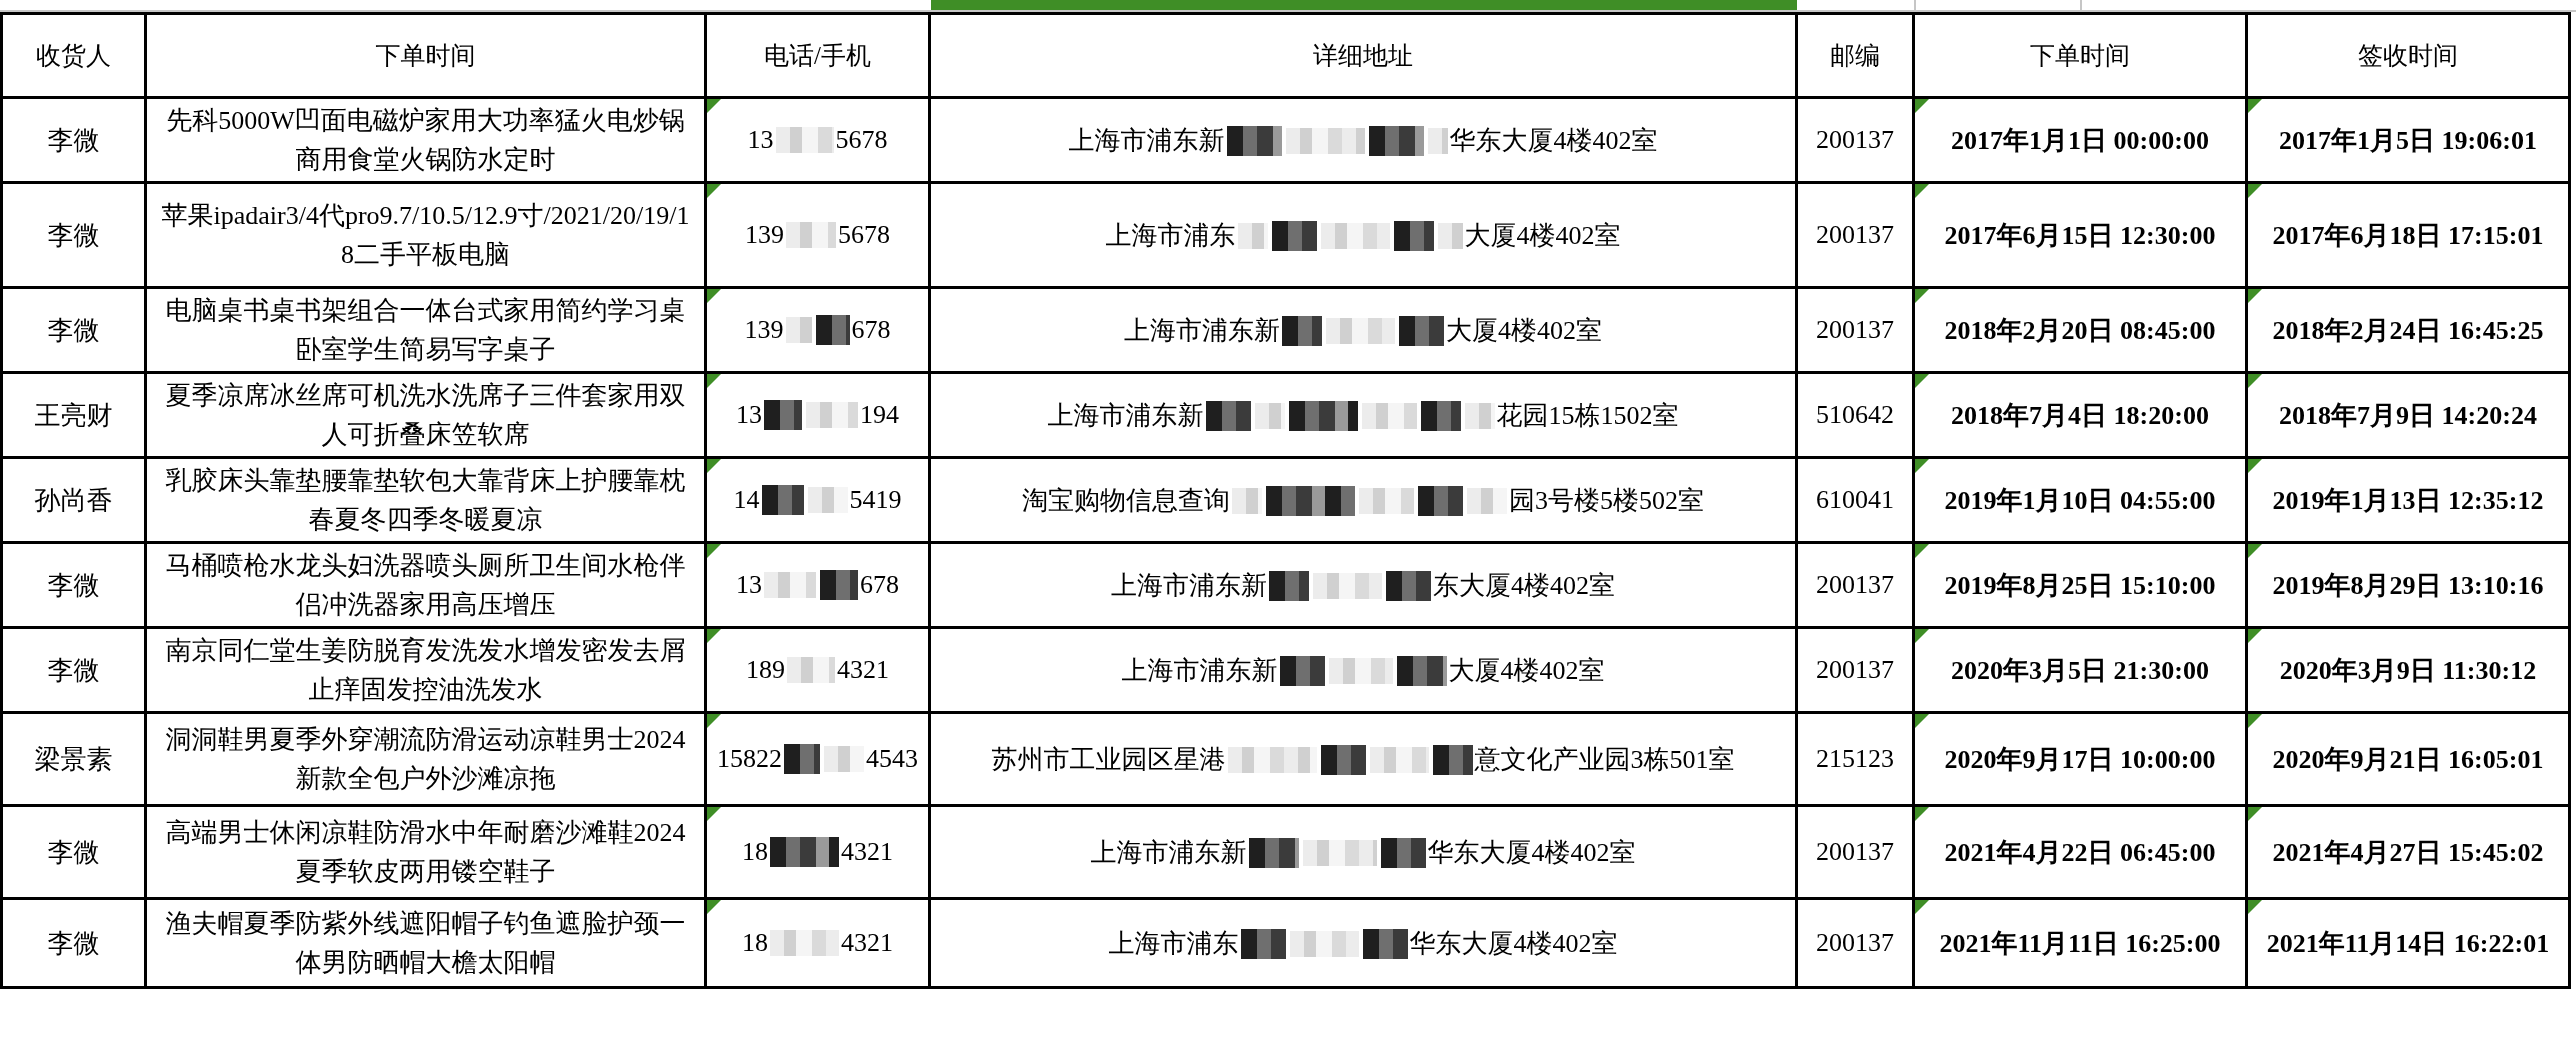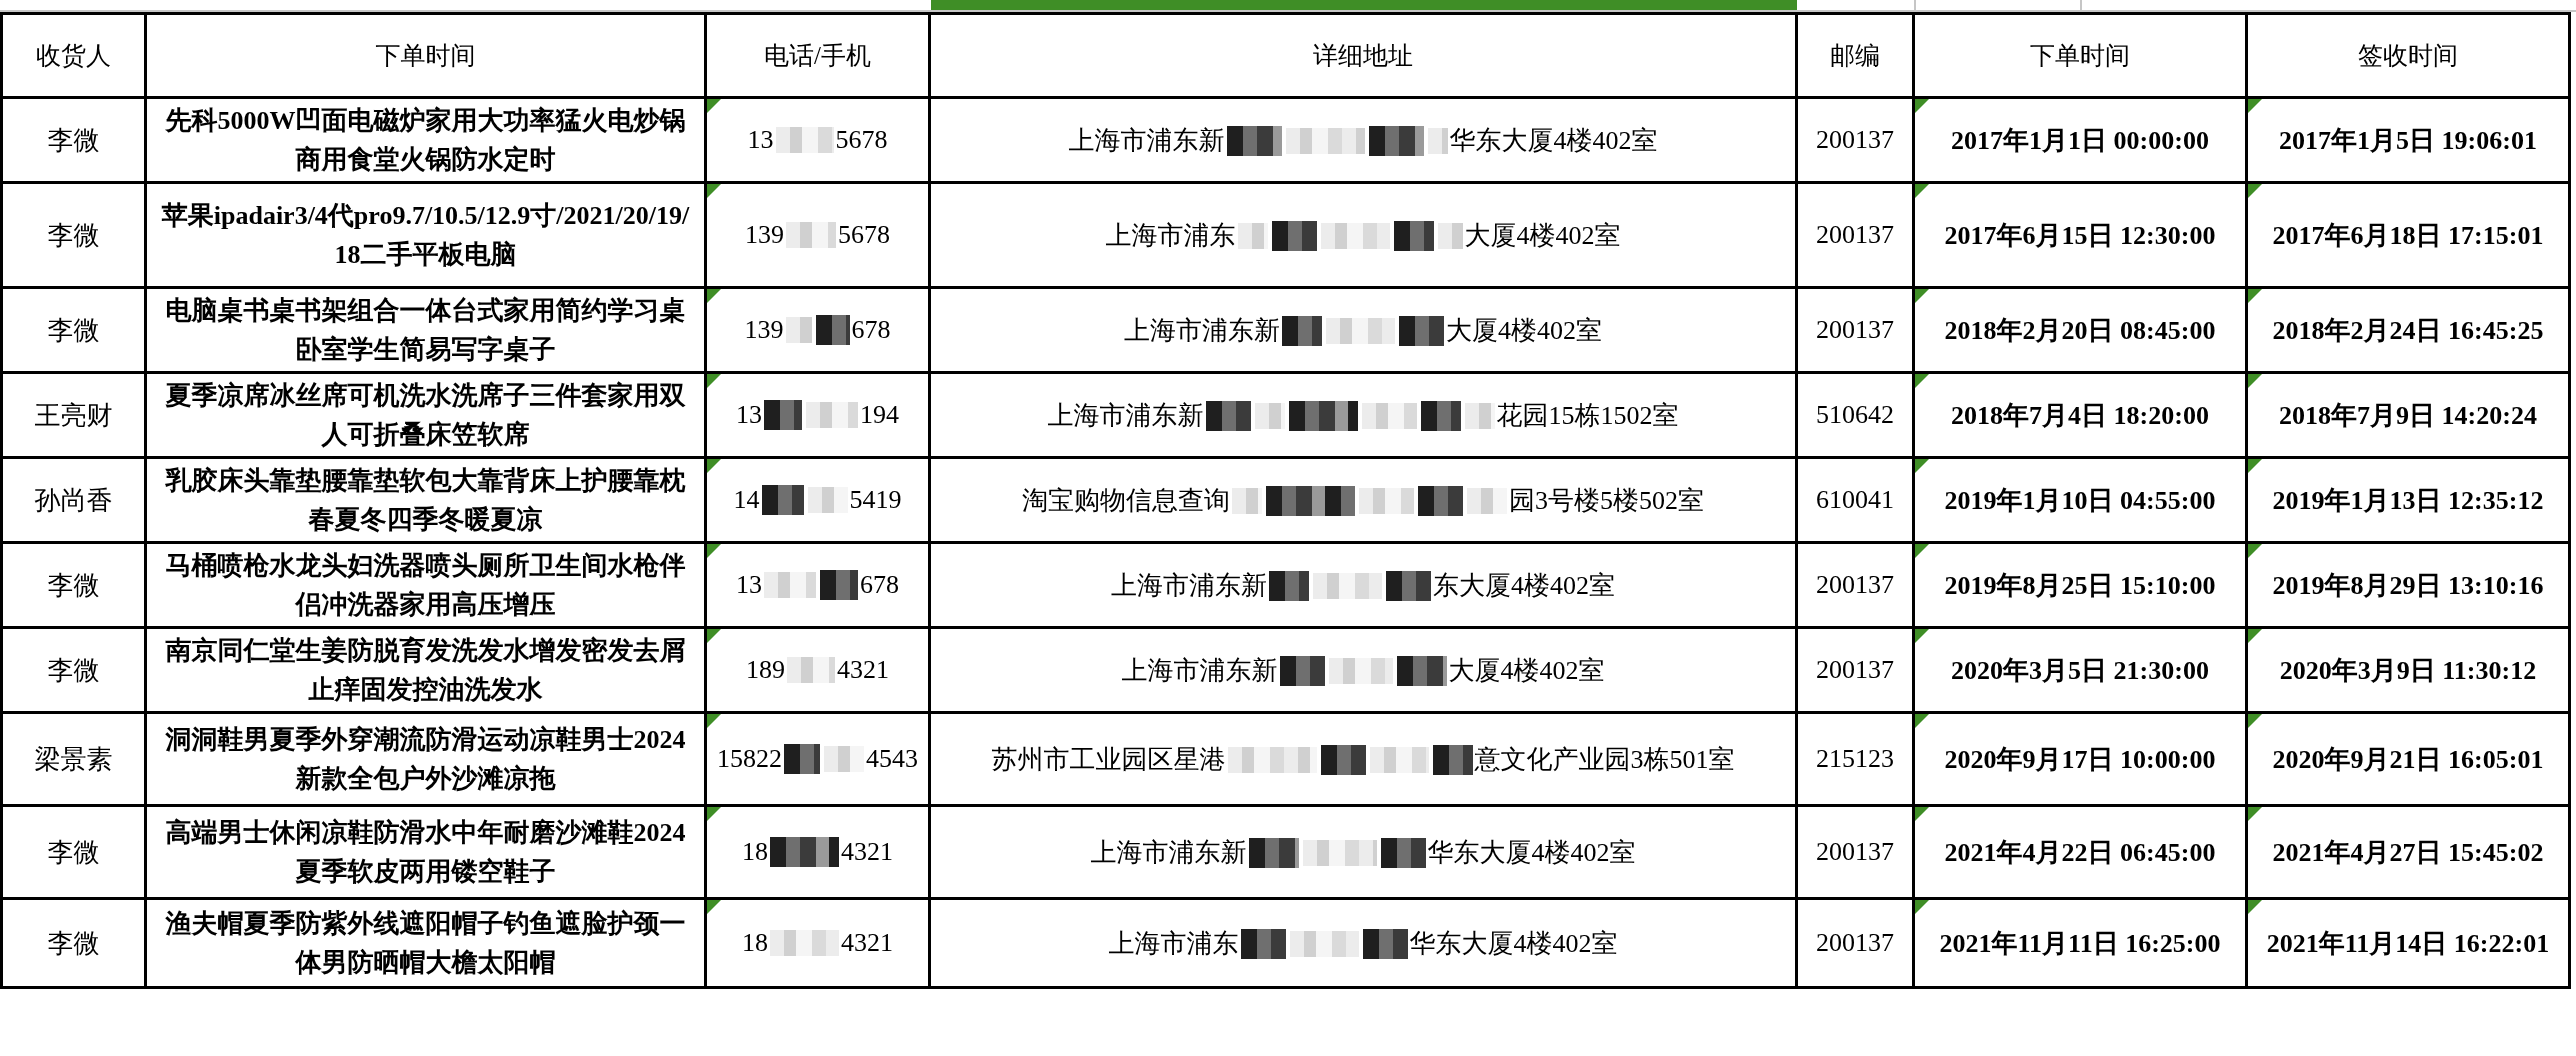--- a/index.html
+++ b/index.html
@@ -24,21 +24,21 @@
   table.grid{
     border-collapse:collapse;table-layout:fixed;width:2568px;
     border:3px solid #000;
   }
   .grid th,.grid td{
     border:3px solid #000;text-align:center;vertical-align:middle;
     overflow:hidden;position:relative;padding:0 4px;
   }
   .grid th{font-size:25px;font-weight:normal;height:81px;}
   .grid td{font-size:26px;}
-  td.c-prod{line-height:1.5;word-break:break-all;padding:2px 10px;font-weight:bold;}
+  td.c-prod{line-height:1.5;word-break:break-all;padding:2px 10px;}
   td.c-addr{word-break:break-all;}
   td.c-time{font-size:26px;font-weight:bold;}
 
   
   .flag{position:absolute;left:0;top:0;width:0;height:0;
         border-top:14px solid var(--green);border-right:14px solid transparent;}
 
   
   .cz{display:inline-block;margin:0 2px;}
   .cz.dark{

